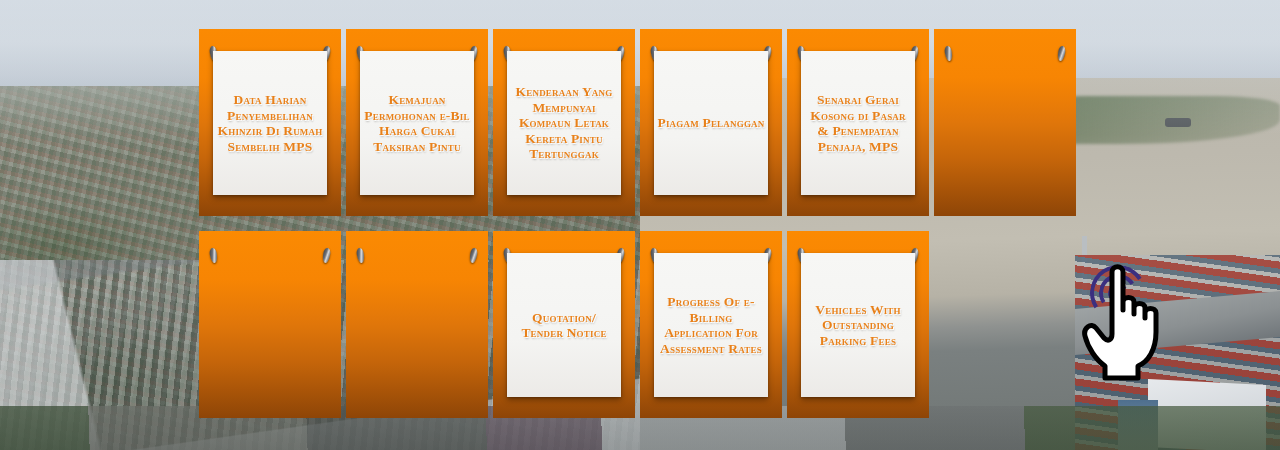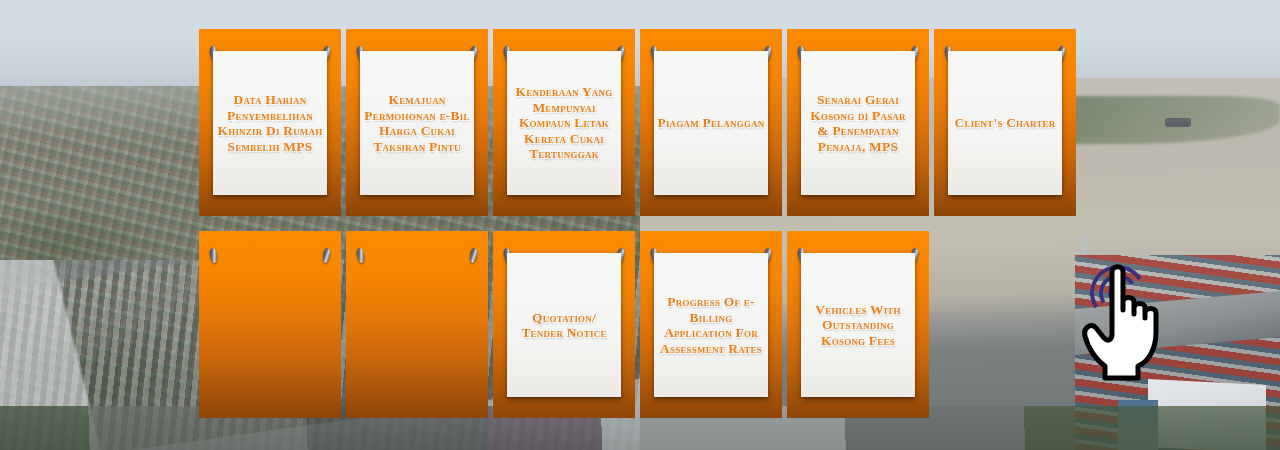--- a/index.html
+++ b/index.html
@@ -266,21 +266,21 @@
       <span class="clip right"></span>
       <div class="paper">
         <p class="paper-title">Kemajuan Permohonan e-Bil Harga Cukai Taksiran Pintu</p>
       </div>
     </div>
 
     <div class="card">
       <span class="clip left"></span>
       <span class="clip right"></span>
       <div class="paper">
-        <p class="paper-title">Kenderaan Yang Mempunyai Kompaun Letak Kereta Cukai Tertunggak</p>
+        <p class="paper-title">Kenderaan Yang Mempunyai Kompaun Letak Kereta Pintu Tertunggak</p>
       </div>
     </div>
 
     <div class="card">
       <span class="clip left"></span>
       <span class="clip right"></span>
       <div class="paper">
         <p class="paper-title">Piagam Pelanggan</p>
       </div>
     </div>
@@ -290,23 +290,20 @@
       <span class="clip right"></span>
       <div class="paper">
         <p class="paper-title">Senarai Gerai Kosong di Pasar &amp; Penempatan Penjaja, MPS</p>
       </div>
     </div>
 
 
     <div class="card">
       <span class="clip left"></span>
       <span class="clip right"></span>
-      <div class="paper">
-        <p class="paper-title">Client's Charter</p>
-      </div>
     </div>
 
     <div class="card">
       <span class="clip left"></span>
       <span class="clip right"></span>
     </div>
 
     <div class="card">
       <span class="clip left"></span>
       <span class="clip right"></span>
@@ -325,21 +322,21 @@
       <span class="clip right"></span>
       <div class="paper">
         <p class="paper-title">Progress Of e-Billing Application For Assessment Rates</p>
       </div>
     </div>
 
     <div class="card">
       <span class="clip left"></span>
       <span class="clip right"></span>
       <div class="paper">
-        <p class="paper-title">Vehicles With Outstanding Kosong Fees</p>
+        <p class="paper-title">Vehicles With Outstanding Parking Fees</p>
       </div>
     </div>
 
   </div>
 
   <div id="cursor">
     <span class="ripple r3"></span>
     <span class="ripple r2"></span>
     <span class="ripple r1"></span>
     <svg class="hand-svg" width="120" height="124" viewBox="0 0 120 124">

